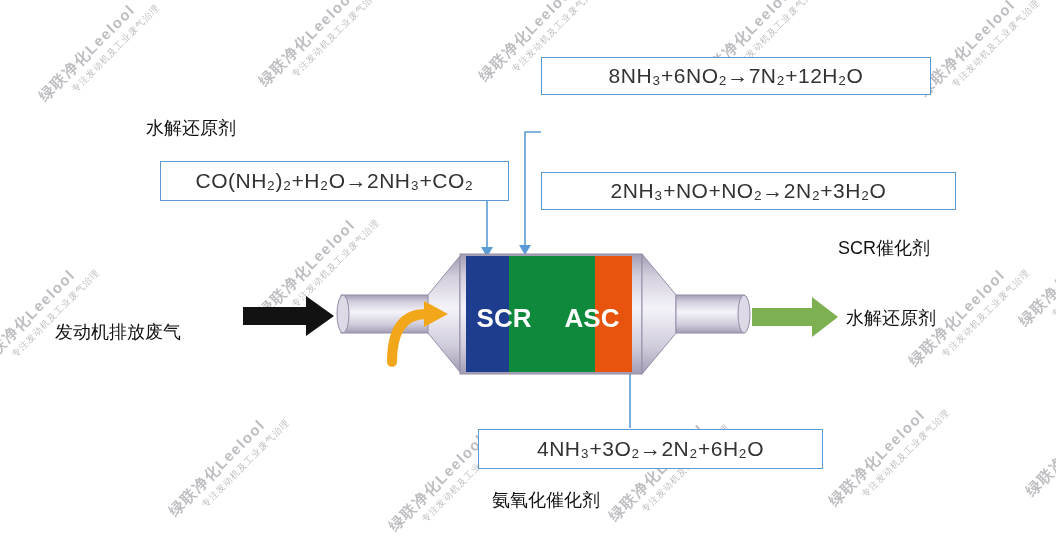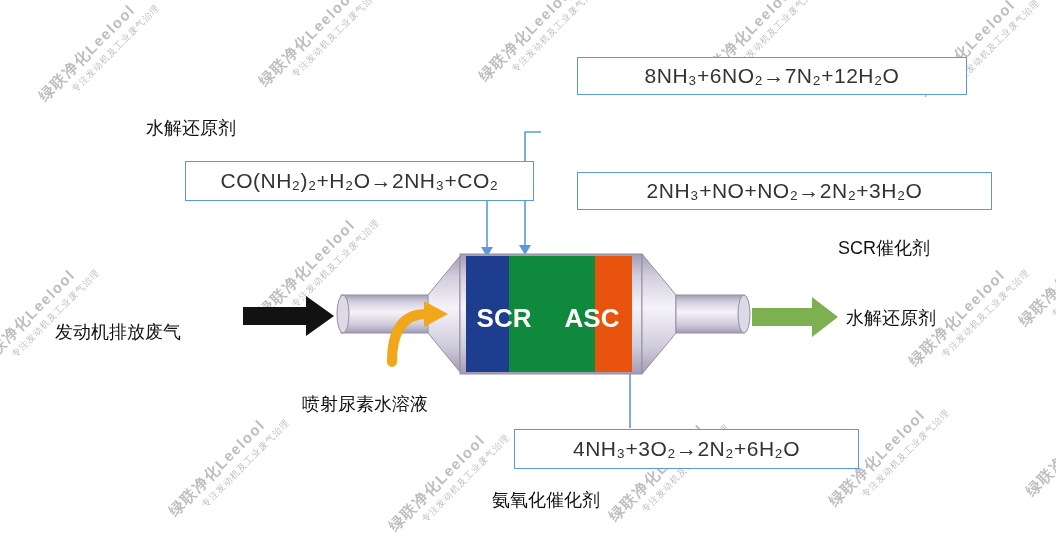--- a/index.html
+++ b/index.html
@@ -19,21 +19,21 @@
   }
   .wm-main{font-size:15px;color:rgba(125,125,133,0.50);letter-spacing:1.5px;font-weight:bold;}
   .wm-sub{font-size:9px;color:rgba(125,125,133,0.50);margin-left:28px;margin-top:1px;letter-spacing:1px;}
   
   #diagram-svg{position:absolute;left:0;top:0;z-index:1;}
   
   .eq{
     position:absolute;z-index:3;
     border:1.6px solid #5b9bd5;background:#ffffff;
     display:flex;align-items:center;justify-content:center;
-    font-size:21px;color:#333333;letter-spacing:0.5px;margin-left:36px;
+    font-size:21px;color:#333333;letter-spacing:0.5px;
   }
   
   .lbl{
     position:absolute;z-index:3;
     font-size:18px;font-weight:normal;color:#111111;
     white-space:nowrap;
   }
 </style>
 </head>
 <body>
@@ -135,27 +135,26 @@
     <path d="M 392 362 Q 392 314 426 314" stroke="#f2a71b" stroke-width="10" fill="none" stroke-linecap="round"></path>
     <polygon points="424,301 448,314 424,327" fill="#f2a71b"></polygon>
   </svg>
 
   <div class="eq" style="left:541px;top:57px;width:388px;height:36px">
     <span>8NH₃+6NO₂→7N₂+12H₂O</span>
   </div>
   <div class="eq" style="left:541px;top:172px;width:413px;height:36px">
     <span>2NH₃+NO+NO₂→2N₂+3H₂O</span>
   </div>
-  <div class="eq" style="left:149px;top:161px;width:347px;height:38px">
+  <div class="eq" style="left:160px;top:161px;width:347px;height:38px">
     <span>CO(NH₂)₂+H₂O→2NH₃+CO₂</span>
   </div>
   <div class="eq" style="left:478px;top:429px;width:343px;height:38px">
     <span>4NH₃+3O₂→2N₂+6H₂O</span>
   </div>
 
   <div class="lbl" style="left:146px;top:116px">水解还原剂</div>
   <div class="lbl" style="left:55px;top:320px">发动机排放废气</div>
-  <div class="lbl" style="left:302px;top:392px">喷射尿素水溶液</div>
   <div class="lbl" style="left:838px;top:236px">SCR催化剂</div>
   <div class="lbl" style="left:846px;top:306px">水解还原剂</div>
   <div class="lbl" style="left:492px;top:488px">氨氧化催化剂</div>
 
 </div>
 
 </body></html>

